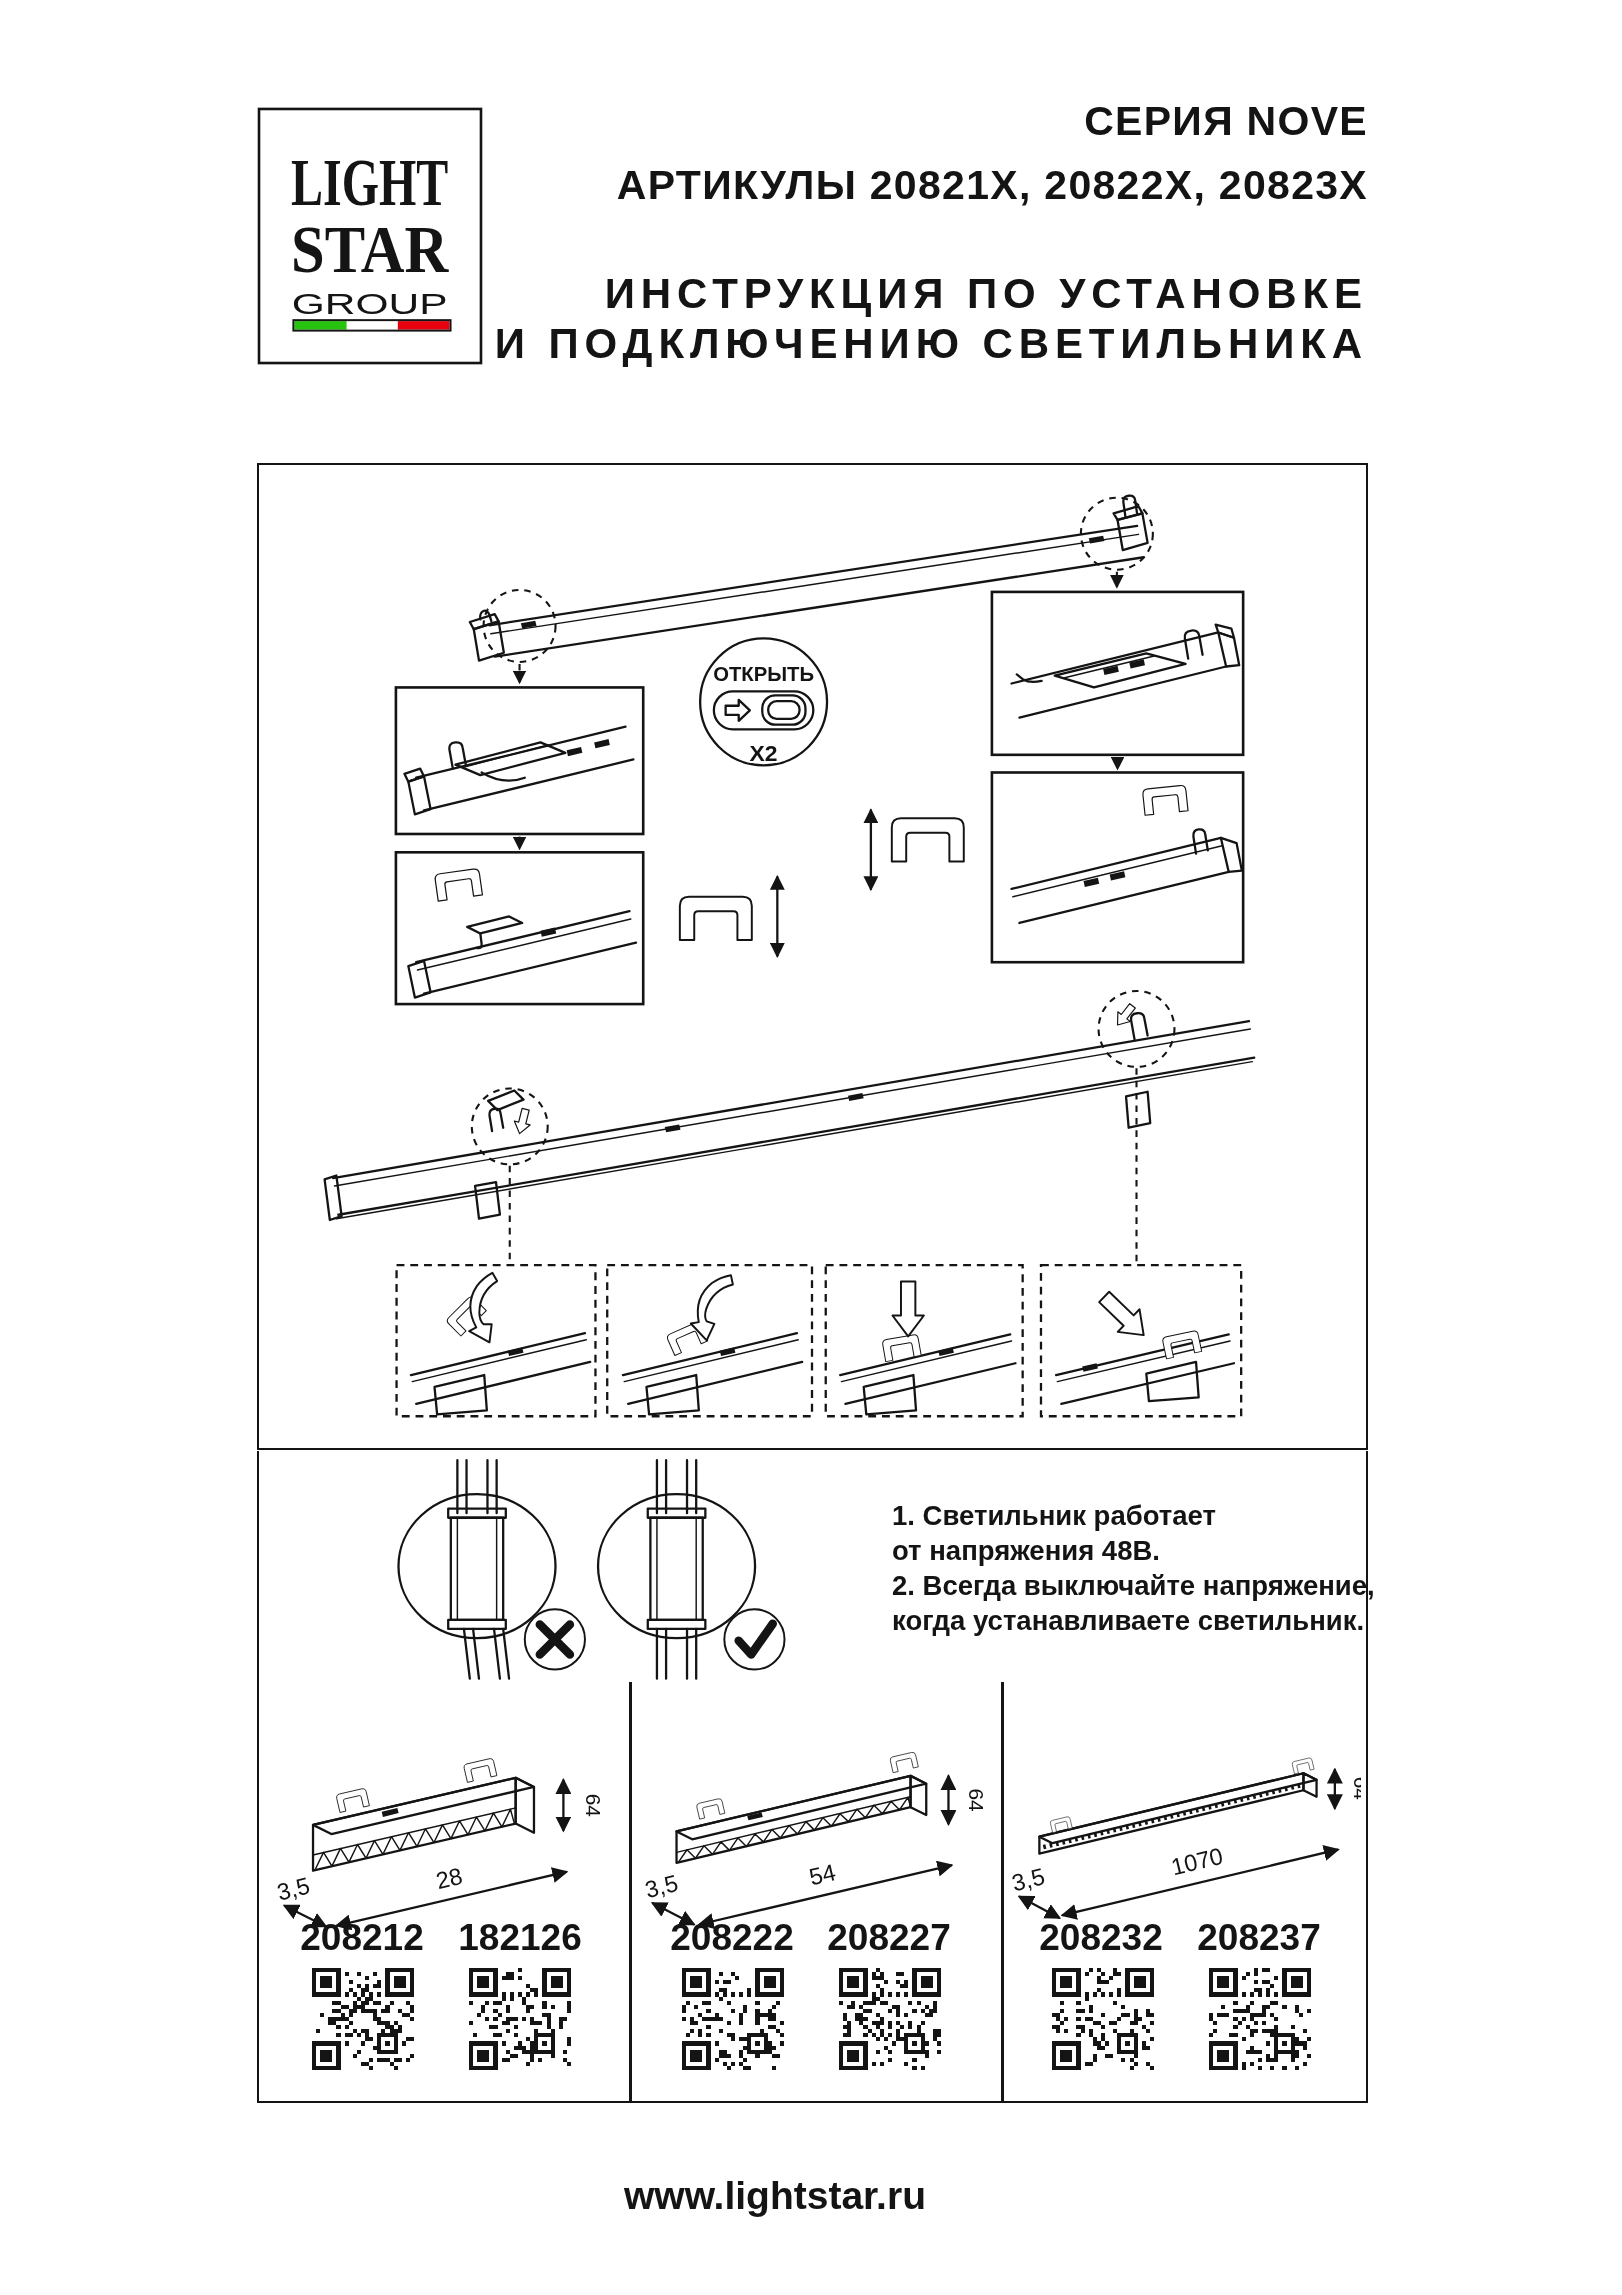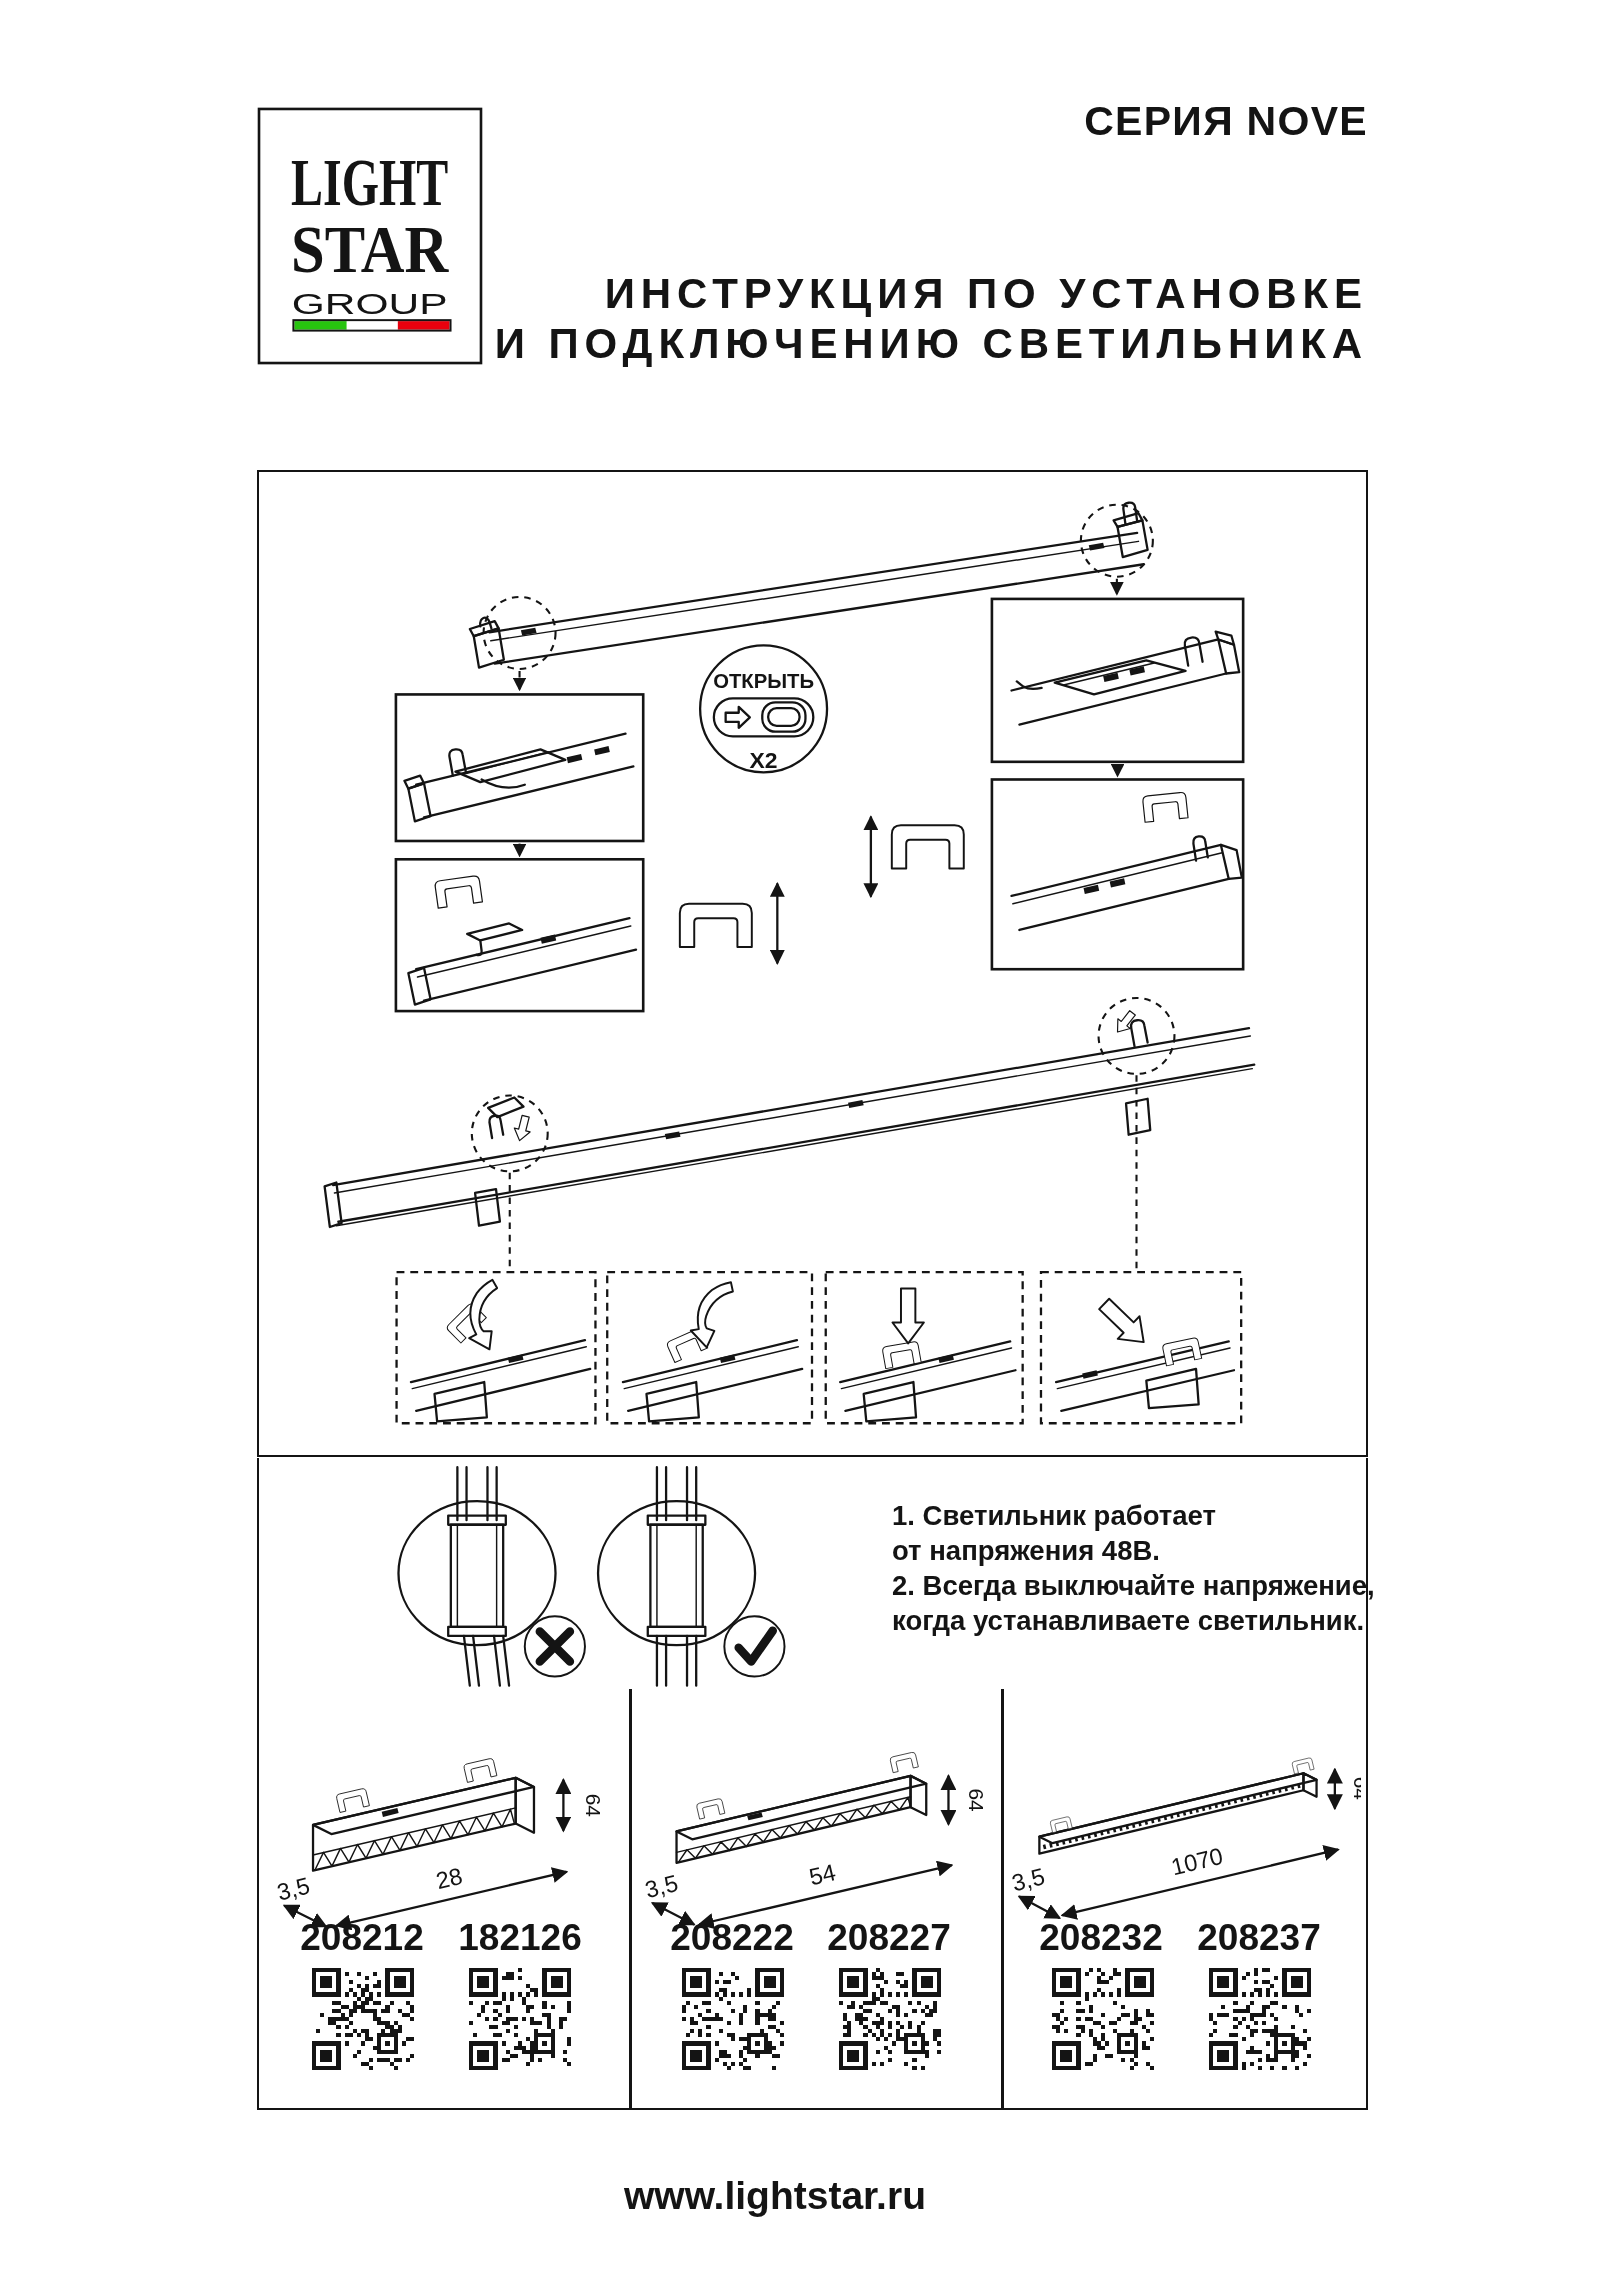--- a/index.html
+++ b/index.html
@@ -7,21 +7,21 @@
         font-family:"Liberation Sans",sans-serif;color:#141414;}
   .abs{position:absolute;}
   
   #logo-svg{position:absolute;left:257px;top:107px;}
   .hline{position:absolute;right:255px;text-align:right;font-weight:700;white-space:nowrap;}
   #h-series{top:98px;font-size:41px;letter-spacing:1.3px;}
   #h-articles{top:162px;font-size:41px;letter-spacing:1.3px;}
   #h-instr1{top:270px;font-size:42px;letter-spacing:5.9px;}
   #h-instr2{top:320px;font-size:42px;letter-spacing:5.9px;}
   
-  .frame{position:absolute;left:257px;width:1111px;border:2.6px solid #141414;box-sizing:border-box;background:#fff;margin-top:7px;}
+  .frame{position:absolute;left:257px;width:1111px;border:2.6px solid #141414;box-sizing:border-box;background:#fff;}
   #sec1{top:463px;height:987px;}
   #sec2{top:1451px;height:234px;border-top:none;}
   #sec3{top:1682px;height:421px;border-top:none;}
   .divider{position:absolute;top:0;bottom:0;width:2.6px;background:#141414;}
   
   #notes{left:892px;top:1498px;width:471px;font-size:27.5px;line-height:35px;}
   #notes div{white-space:nowrap;font-weight:bold;}
   
   .article{position:absolute;width:186px;text-align:center;font-size:37px;font-weight:700;}
   .qr{position:absolute;width:102px;height:102px;}
@@ -50,20 +50,21 @@
     <text x="53" y="316" textLength="238" lengthAdjust="spacingAndGlyphs" class="svgtxt" style="font-weight:400;font-size:46px">GROUP</text>
     <g>
       <rect x="57" y="327" width="80" height="13" fill="#27c40f"></rect>
       <rect x="137" y="327" width="78" height="13" fill="#ffffff"></rect>
       <rect x="215" y="327" width="79" height="13" fill="#e8000e"></rect>
       <rect x="55.5" y="325.5" width="240" height="16" fill="none" stroke="#141414" stroke-width="3"></rect>
     </g>
   </svg>
 
   <div class="hline" id="h-series">СЕРИЯ NOVE</div>
+  <div class="hline" id="h-articles">АРТИКУЛЫ 20821X, 20822X, 20823X</div>
   <div class="hline" id="h-instr2">И ПОДКЛЮЧЕНИЮ СВЕТИЛЬНИКА</div>
   <div class="hline" id="h-instr1">ИНСТРУКЦИЯ ПО УСТАНОВКЕ</div>
 
   <div class="frame" id="sec1">
     <svg width="1106" height="982" viewBox="0 0 1690 1501">
       <defs>
         <marker id="ah1" viewBox="0 0 10 10" refX="8.5" refY="5" markerWidth="6.5" markerHeight="6.5" orient="auto-start-reverse">
           <path d="M0,0 L10,5 L0,10 z" fill="#141414"></path>
         </marker>
       </defs>

